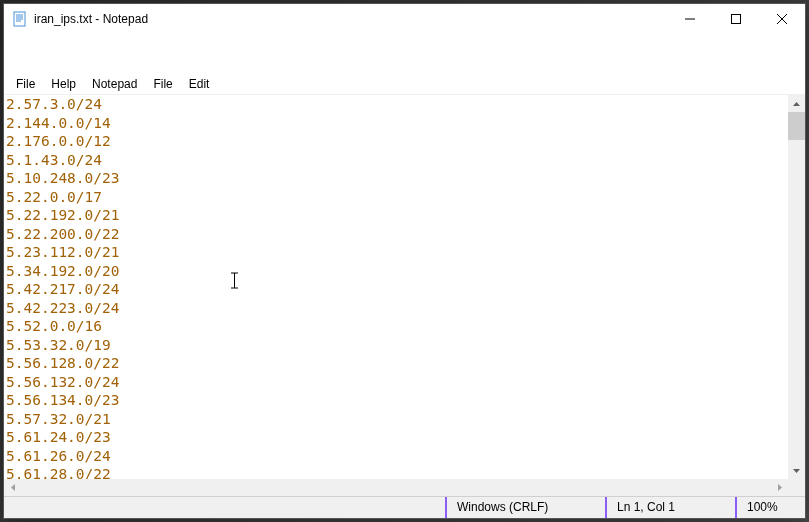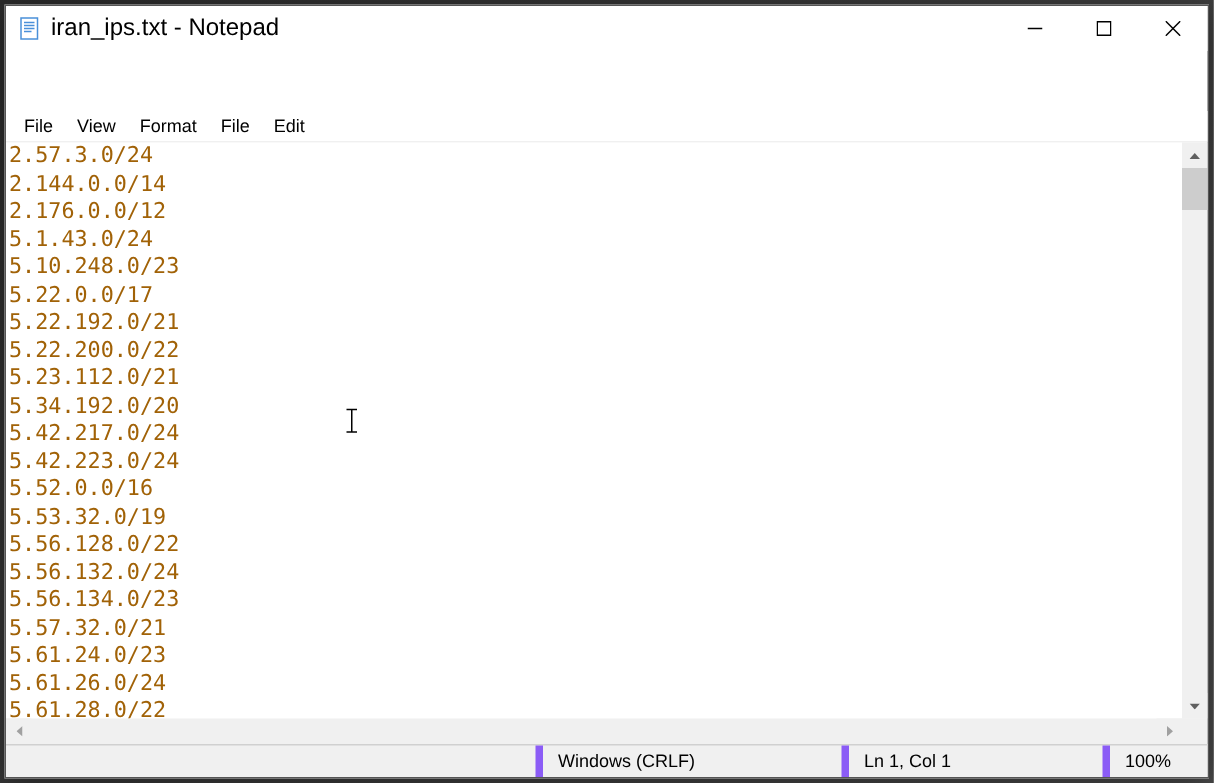--- a/index.html
+++ b/index.html
@@ -36,21 +36,21 @@
     border-bottom: 0;
   }
   .titlebar-icon {
     width: 16px;
     height: 16px;
     margin-right: 6px;
     flex-shrink: 0;
   }
   .titlebar-title {
     flex: 1;
-    font-size: 16px;
+    font-size: 12px;
     color: #000;
     white-space: nowrap;
     overflow: hidden;
   }
   .window-controls {
     display: flex;
     height: 100%;
   }
   .win-btn {
     width: 46px;
@@ -155,24 +155,23 @@
   }
   .statusbar {
     height: 22px;
     background: #f0f0f0;
     border-top: 1px solid #d0d0d0;
     display: flex;
     font-size: 12px;
     color: #000;
   }
   .status-cell {
-    border-left: 5px solid #8b5cf6;
+    border-left: 2px solid #8b5cf6;
     padding: 3px 10px 0 10px;
     height: 100%;
-    margin-left: 44px;
   }
   .status-spacer { flex:1; }
   .sc-encoding { width: 160px; }
   .sc-pos { width: 130px; }
   .sc-zoom { width: 70px; }
 </style>
 </head>
 <body>
 
 <div class="desktop">
@@ -204,22 +203,22 @@
           <svg viewBox="0 0 10 10">
               <line x1="0" y1="0" x2="10" y2="10" stroke="#000" stroke-width="1"></line>
               <line x1="10" y1="0" x2="0" y2="10" stroke="#000" stroke-width="1"></line>
             </svg>
         </button>
       </div>
     </div>
 
     <div class="menubar">
       <div class="menu-item">File</div>
-      <div class="menu-item">View</div>
-      <div class="menu-item">Format</div>
+      <div class="menu-item">Help</div>
+      <div class="menu-item">Notepad</div>
       <div class="menu-item">File</div>
       <div class="menu-item">Edit</div>
     </div>
 
     <div class="editor-wrap">
       <div class="editor">
         <div class="editor-content" id="editor-content">2.57.3.0/24
 2.144.0.0/14
 2.176.0.0/12
 5.1.43.0/24

